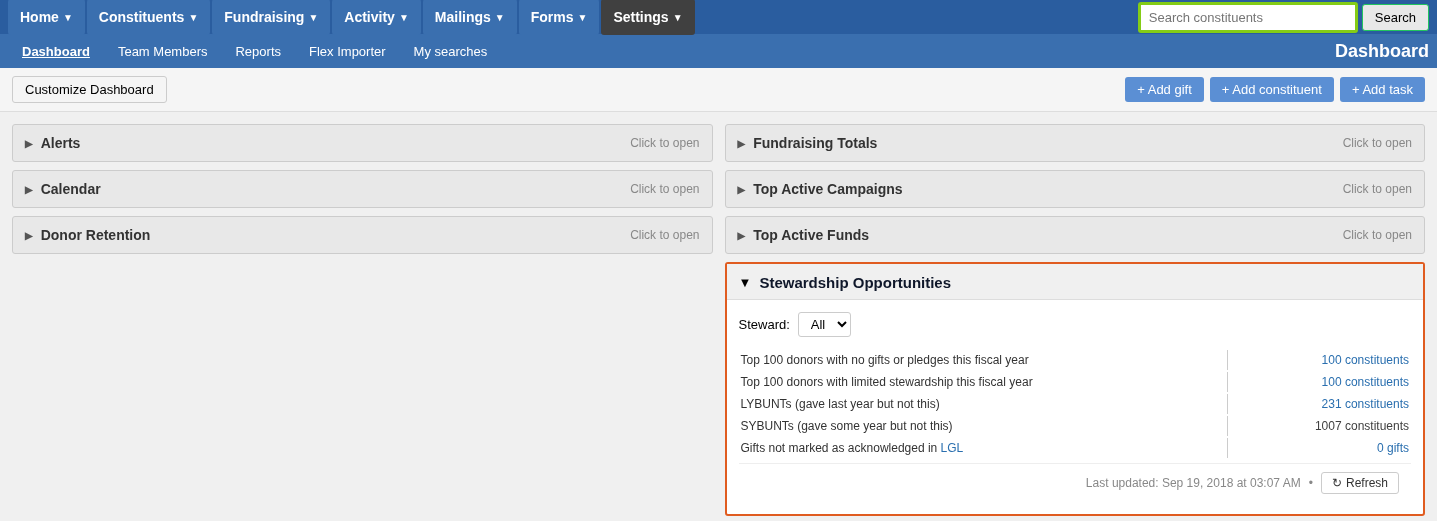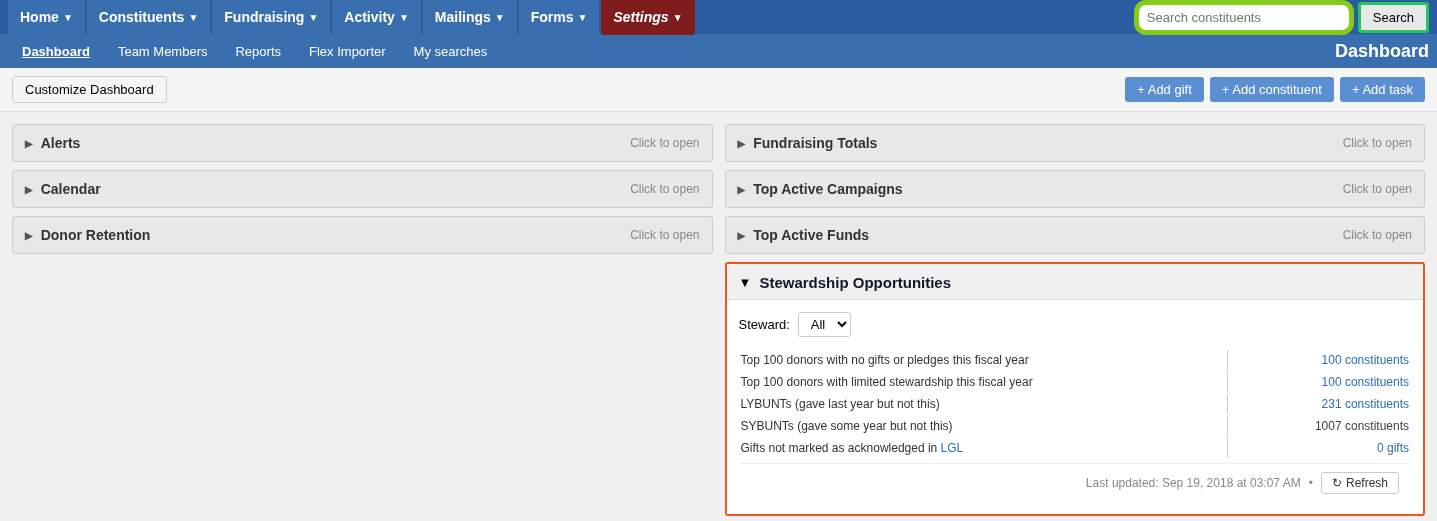--- a/index.html
+++ b/index.html
@@ -34,37 +34,37 @@
       gap: 4px;
       height: 36px;
     }
     .nav-btn .arrow { font-size: 10px; }
     .nav-btn.home-btn { background: #3a6faf; }
     .nav-btn.constituents-btn { background: #3a6faf; }
     .nav-btn.fundraising-btn { background: #3a6faf; }
     .nav-btn.activity-btn { background: #3a6faf; }
     .nav-btn.mailings-btn { background: #3a6faf; }
     .nav-btn.forms-btn { background: #3a6faf; }
-    .nav-btn.settings-btn { background: #7f1d1d; font-style: italic; }
+    .nav-btn.settings-btn { background: #404040; }
 
     .search-area {
       display: flex;
       align-items: center;
       gap: 4px;
     }
     .search-input {
       width: 220px;
       padding: 5px 8px;
-      border: 5px solid #84cc16;
-      border-radius: 12px;
+      border: 3px solid #84cc16;
+      border-radius: 3px;
       font-size: 13px;
     }
     .search-btn {
       background: #e8e8e8;
-      border: 3px solid #22c55e;
+      border: 1px solid #22c55e;
       padding: 5px 12px;
       border-radius: 3px;
       cursor: pointer;
       font-size: 13px;
     }
 
     
     .sub-nav {
       background: #3a6faf;
       display: flex;

